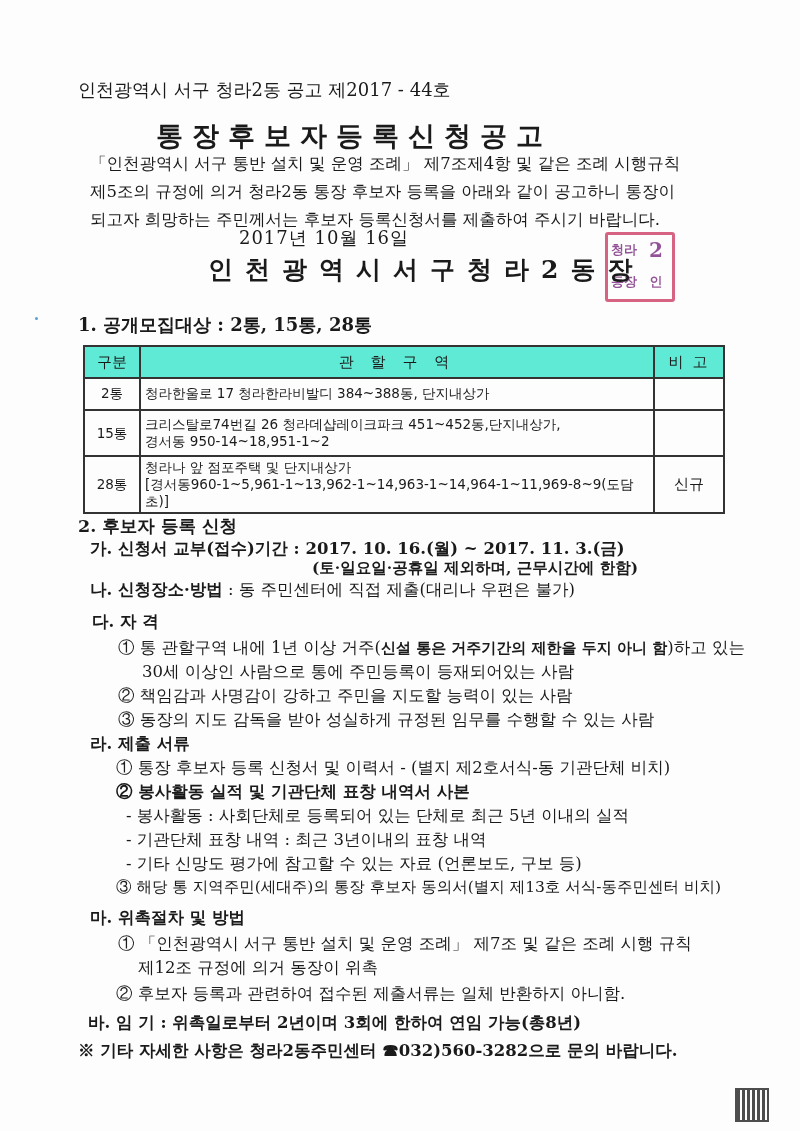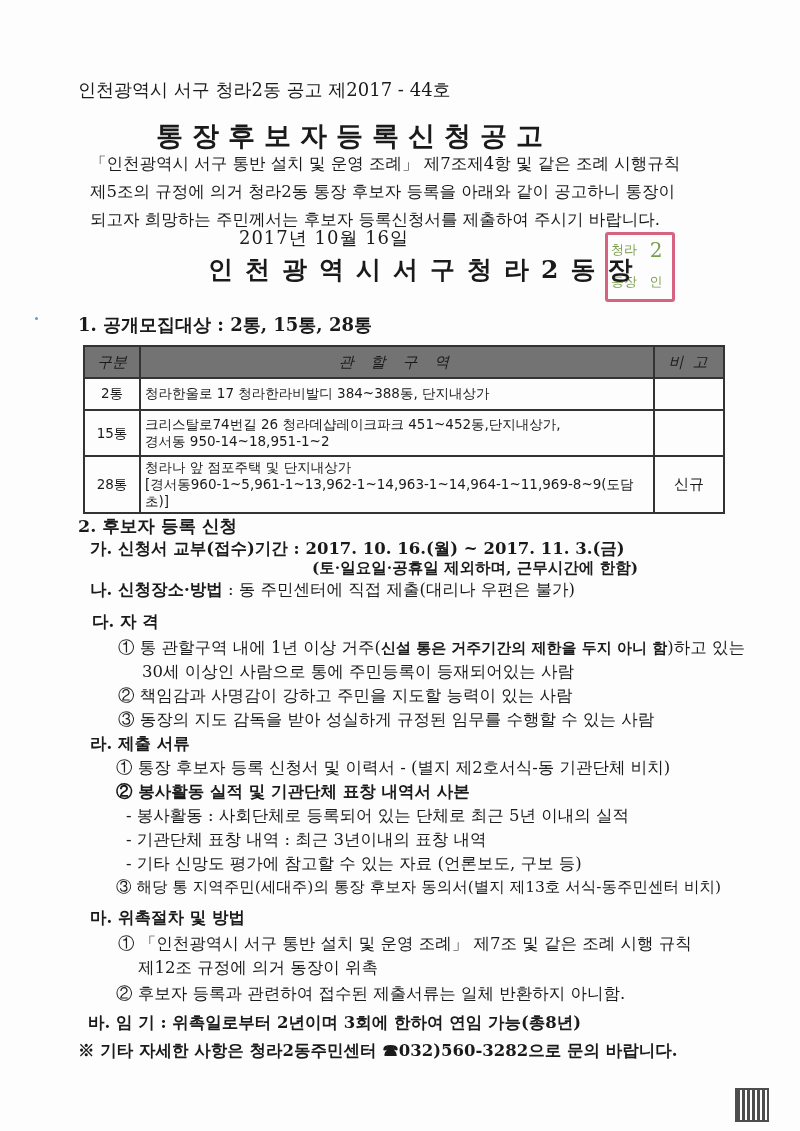--- a/index.html
+++ b/index.html
@@ -6,27 +6,27 @@
   body { width:800px; height:1131px; background:#fdfdfd; position:relative; overflow:hidden;
          font-family:"DejaVu Serif", "Liberation Serif", serif; color:#1a1a1a; }
   .abs { position:absolute; white-space:nowrap; }
   .notice-no { left:78px; top:78px; font-size:18px; }
   .title { left:0; width:708px; text-align:center; top:118px; font-size:27px; font-weight:bold; letter-spacing:9px; }
   .intro { left:90px; top:150px; font-size:16.5px; line-height:28px; }
   .intro div { white-space:nowrap; }
   .date { left:0; width:648px; text-align:center; top:226px; font-size:18px; letter-spacing:1px; }
   .signer { left:208px; top:253px; font-size:25px; font-weight:bold; letter-spacing:12px; }
   .stamp { left:605px; top:232px; width:64px; height:64px; border:3px solid #c9305a; border-radius:3px;
-           color:#4d7c0f; opacity:0.75; display:grid; grid-template-columns:1fr 1fr; grid-template-rows:1fr 1fr;
-           font-size:20px; font-weight:normal; text-align:center; line-height:30px; }
+           color:#701a75; opacity:0.75; display:grid; grid-template-columns:1fr 1fr; grid-template-rows:1fr 1fr;
+           font-size:20px; font-weight:bold; text-align:center; line-height:30px; }
   .sec1 { left:78px; top:313px; font-size:18px; font-weight:bold; }
   table.regions { position:absolute; left:83px; top:345px; width:642px; border-collapse:collapse;
                   font-family:"DejaVu Sans", "Liberation Sans", sans-serif; font-size:13.5px; }
   table.regions td, table.regions th { border:2px solid #333; padding:2px 4px; }
-  table.regions th { background:#737373; font-weight:normal; height:26px; font-size:15px; letter-spacing:6px;font-style:italic; }
+  table.regions th { background:#5eead4; font-weight:normal; height:26px; font-size:15px; letter-spacing:6px; }
   table.regions td.tong { text-align:center; width:46px;margin-top:28px; }
   table.regions td.bigo { text-align:center; width:60px; font-size:15px;border-radius:9px; }
   .row-2 td { height:26px; }
   .row-15 td { height:40px; line-height:17px; }
   .row-28 td { height:42px; line-height:17px; }
   .sec2 { left:78px; top:514px; font-size:17.5px; font-weight:bold; }
   .line { font-size:16.5px; }
   .b { font-weight:bold; }
   .sans-b { font-family:"DejaVu Sans", "Liberation Sans", sans-serif; font-weight:bold; font-size:15px; }
   .qr { left:735px; top:1088px; width:30px; height:30px;

